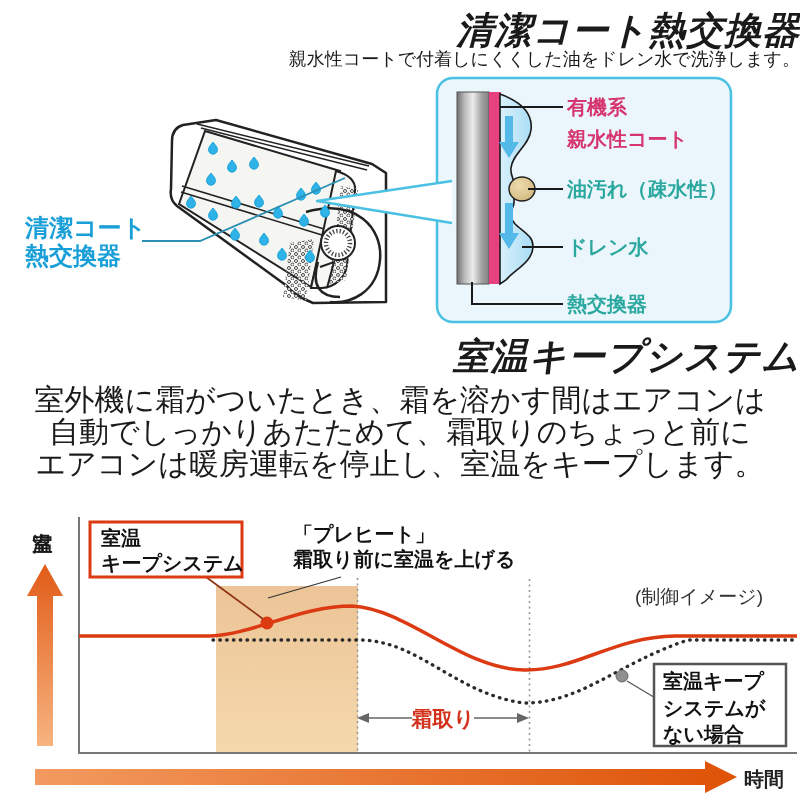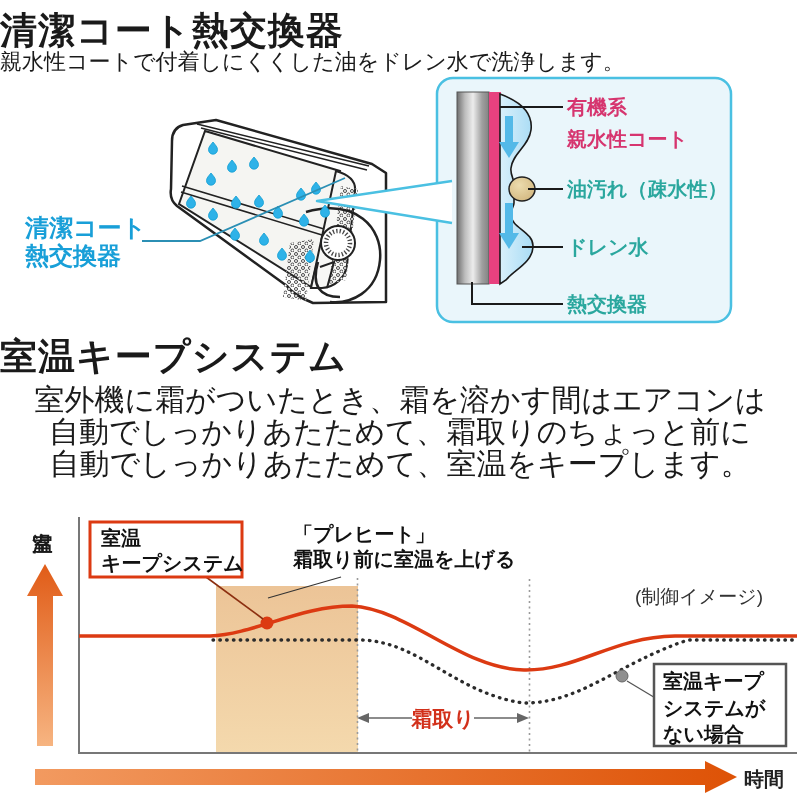--- a/index.html
+++ b/index.html
@@ -1,20 +1,20 @@
 <!DOCTYPE html>
 <html style="--accent_red: #dc3a12; --pink: #d6356f; --pink_strip: #e8417f; --teal: #2aa79e; --cyan_blue: #189fd8; --callout_border: #4ac0e2; --callout_bg: #eaf6fb; --defrost_red: #d2301a; --drop_cyan: #2eb2e8; --flow_cyan: #53b9e8;"><head>
 <meta charset="utf-8">
 <style>
   html,body{margin:0;padding:0;background:#fff;}
   .stage{position:relative;width:800px;height:800px;background:#fff;overflow:hidden;
          font-family:"Liberation Sans","DejaVu Sans",sans-serif;color:#1a1a1a;}
   .abs{position:absolute;}
-  .ttl{width:800px;text-align:left;font-weight:700;font-size:37px;letter-spacing:1px;margin:0;}
-  .sub{width:800px;text-align:left;font-size:22px;}
+  .ttl{width:800px;text-align:right;font-weight:700;font-size:37px;letter-spacing:1px;margin:0;font-style:italic;}
+  .sub{width:800px;text-align:right;font-size:18px;}
   .desc{width:800px;text-align:center;font-size:30px;line-height:32px;}
   .vlabel{writing-mode:vertical-rl;text-orientation:upright;font-size:20px;font-weight:700;letter-spacing:2px;}
   svg{position:absolute;left:0;top:0;}
   text{font-family:"Liberation Sans","DejaVu Sans",sans-serif;}
   
   .pink-label{fill:var(--pink);font-size:20px;font-weight:700;}
   .teal-label{fill:var(--teal);font-size:20px;font-weight:700;}
   .unit-label{fill:var(--cyan_blue);font-size:24px;font-weight:700;}
   .callout-box{fill:var(--callout_bg);stroke:var(--callout_border);stroke-width:2.5;}
   .pointer{fill:#fff;stroke:var(--callout_border);stroke-width:2.5;stroke-linejoin:round;}
@@ -118,21 +118,21 @@
       <text class="teal-label" x="567" y="196">油汚れ（疎水性）</text>
       <text class="teal-label" x="567" y="254">ドレン水</text>
       <text class="teal-label" x="567" y="311">熱交換器</text>
     </g>
   </svg>
 
   <h1 class="abs ttl" style="top:332px;">室温キープシステム</h1>
   <div class="abs desc" style="top:384px;">
     <div>室外機に霜がついたとき、霜を溶かす間はエアコンは</div>
     <div>自動でしっかりあたためて、霜取りのちょっと前に</div>
-    <div>自動でしっかりあたためて、室温をキープします。</div>
+    <div>エアコンは暖房運転を停止し、室温をキープします。</div>
   </div>
 
   <svg width="800" height="800" viewBox="0 0 800 800">
     <defs>
       <linearGradient id="region" x1="0" y1="0" x2="0" y2="1">
         <stop offset="0" stop-color="#ecc497"></stop>
           <stop offset="1" stop-color="#f4d9ad"></stop>
       </linearGradient>
       <linearGradient id="vgrad" gradientUnits="userSpaceOnUse" x1="0" y1="560" x2="0" y2="750">
         <stop offset="0" stop-color="#e05a15"></stop>

